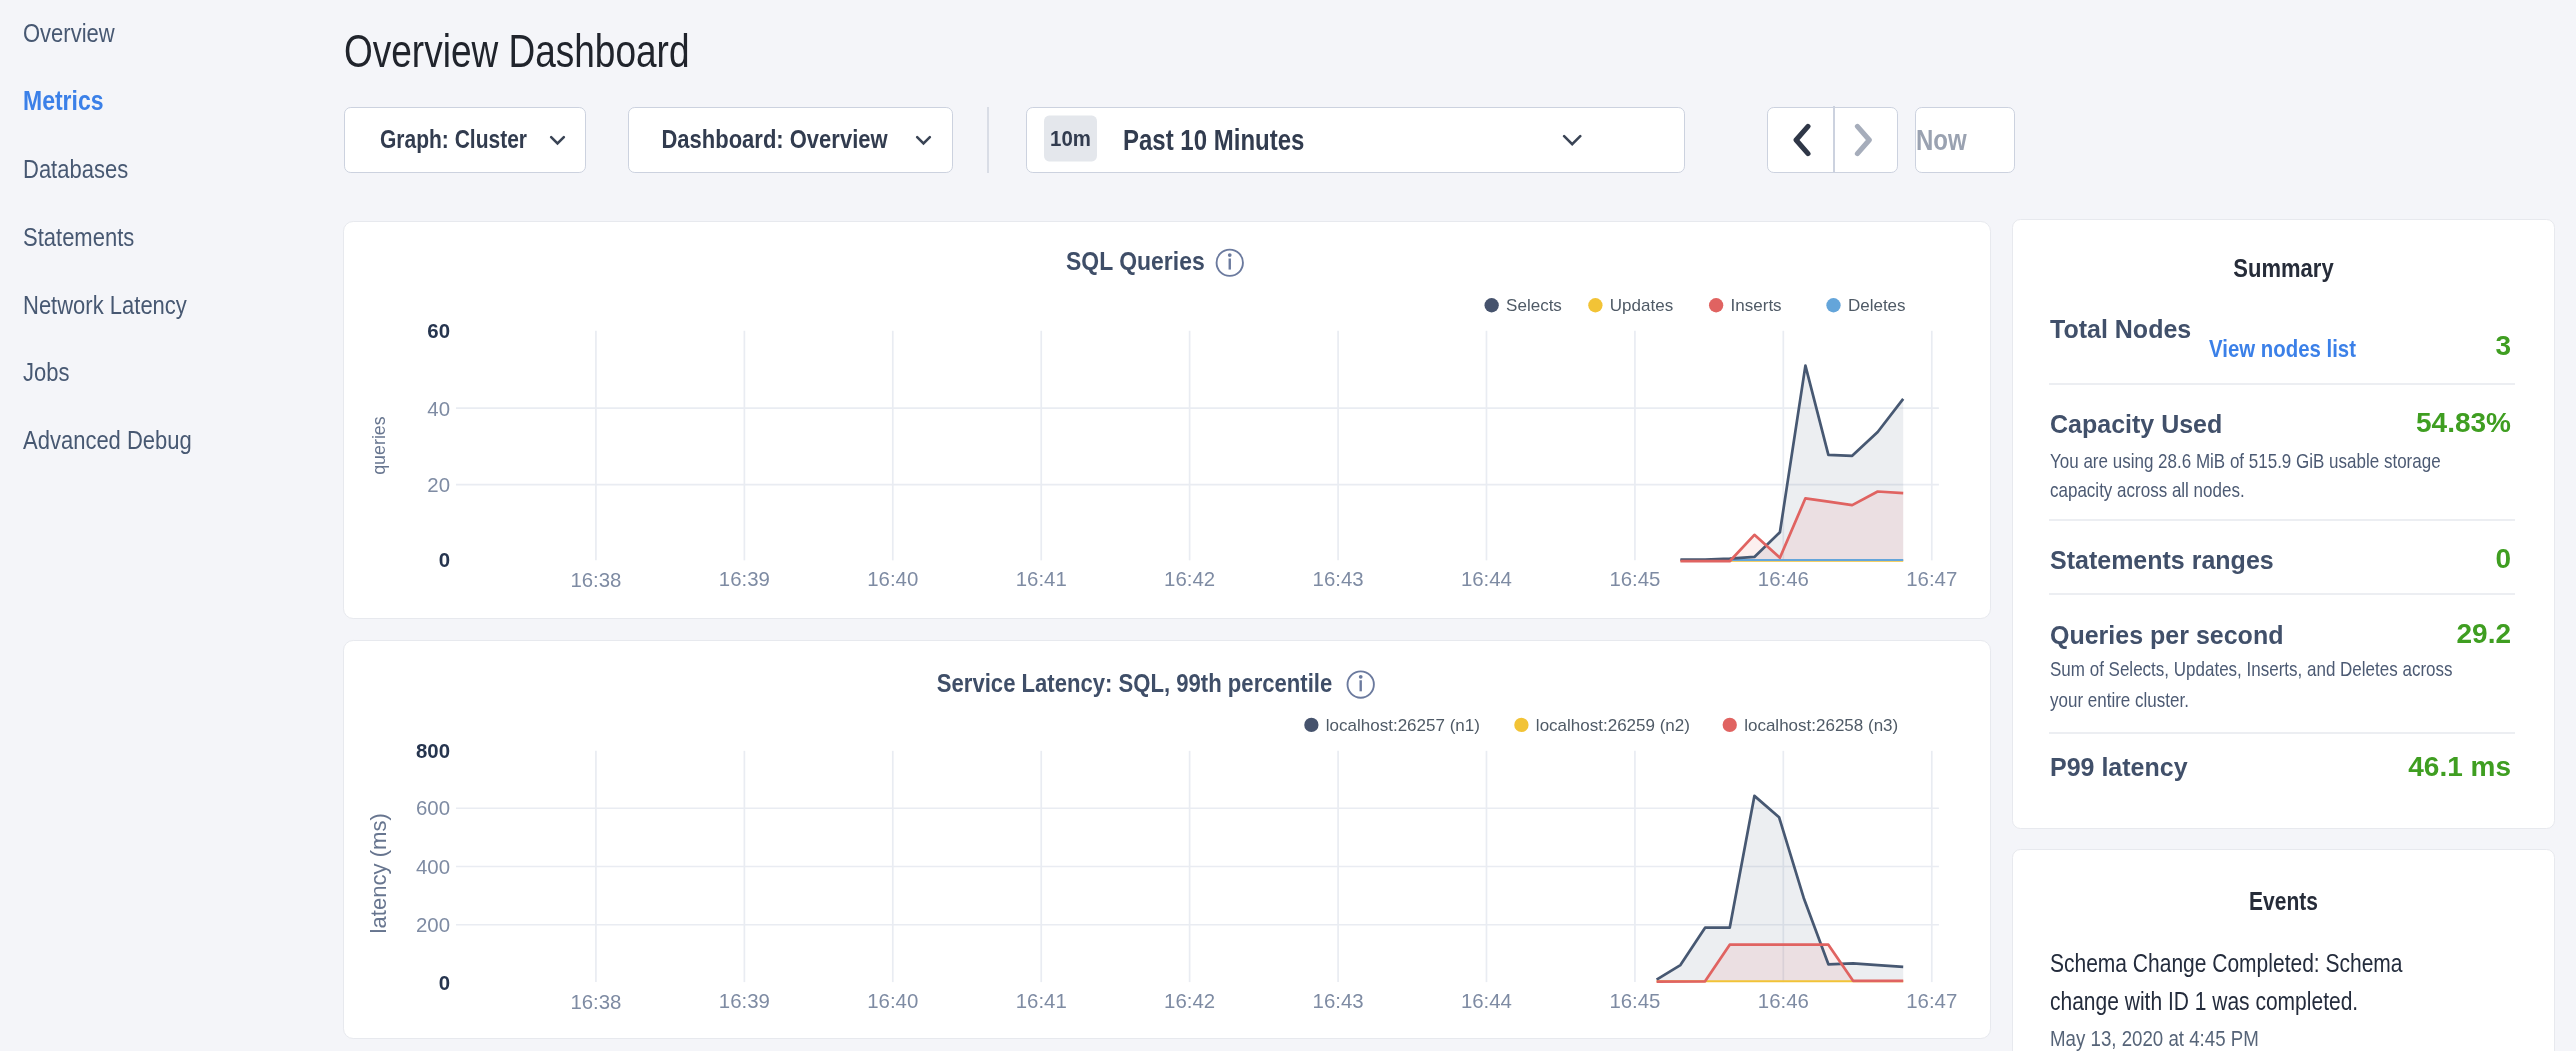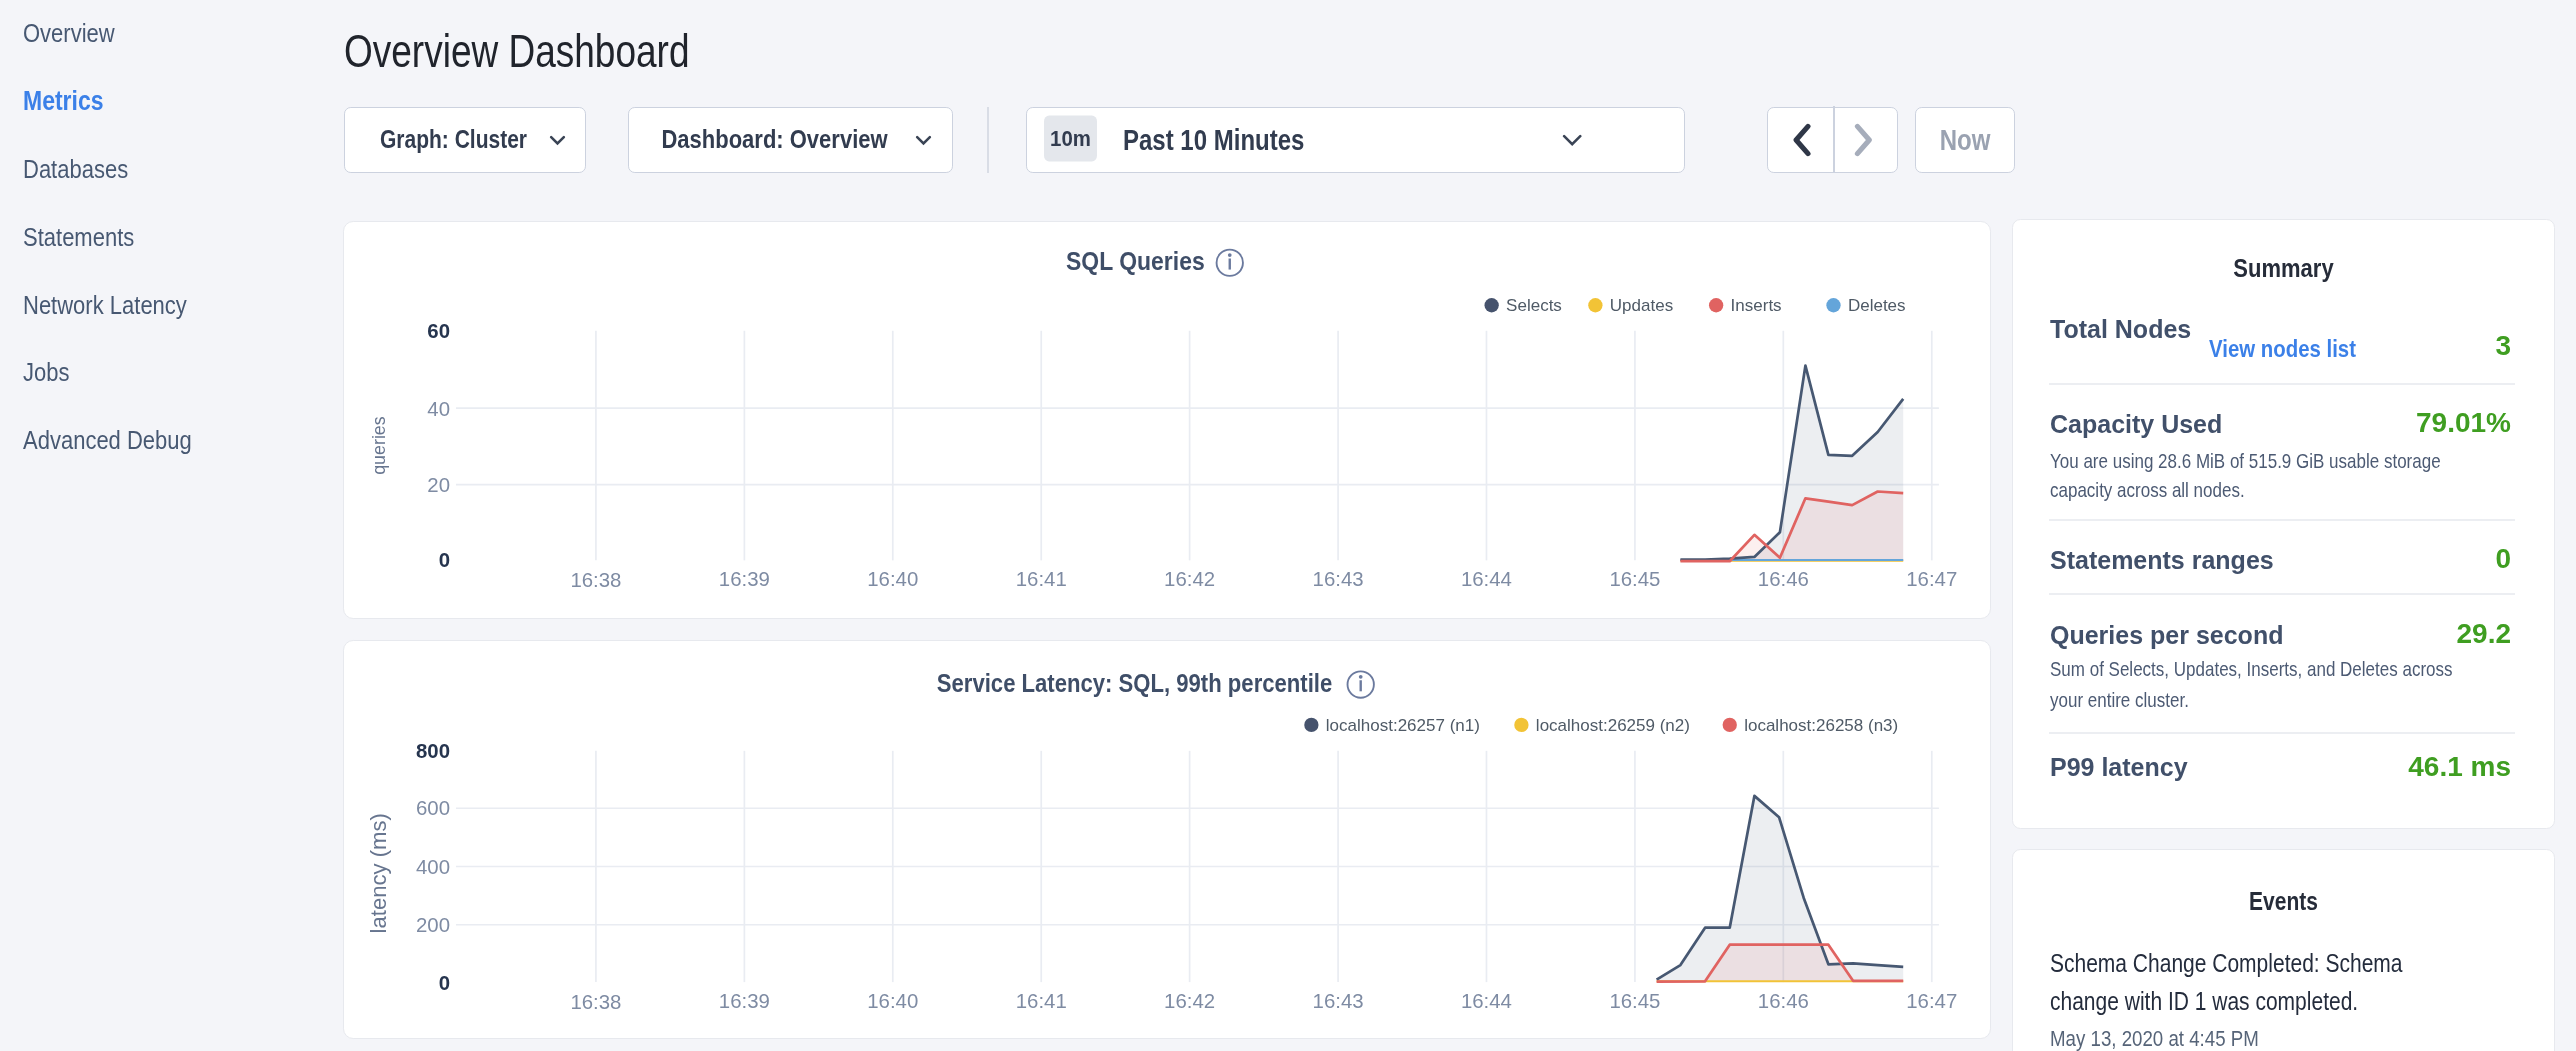--- a/index.html
+++ b/index.html
@@ -51,39 +51,39 @@
 </div>
 <div class="btn" style="left:1767px; width:131px;">
   <svg width="20.4" height="34" style="position:absolute; left:23px;" viewBox="0 0 24 40">
       <path d="M20 4 L6 20 L20 36" fill="none" stroke="#2f3747" stroke-width="6" stroke-linecap="round" stroke-linejoin="round"></path>
     </svg>
   <div style="position:absolute; left:65px; top:-1.7px; width:1.7px; height:66px; background:#ccd2df;"></div>
   <svg width="20.4" height="34" style="position:absolute; right:23px;" viewBox="0 0 24 40">
       <path d="M4 4 L18 20 L4 36" fill="none" stroke="#a6adbb" stroke-width="6" stroke-linecap="round" stroke-linejoin="round"></path>
     </svg>
 </div>
-<div class="btn" style="left:1915px; width:100px; justify-content:center;">
+<div class="btn" style="left:1915px; width:100px; justify-content:flex-start;">
   <span class="btn-label" style="color:#9aa2b1; font-size:24px;">Now</span>
 </div>
 
 <div class="panel" style="left:343px; top:221px; width:1648px; height:398px;"></div>
 <div class="panel" style="left:343px; top:640px; width:1648px; height:399px;"></div>
 
 <div class="panel" style="left:2012px; top:219px; width:543px; height:610px; border-radius:8.5px;"></div>
 <div class="panel" style="left:2012px; top:849px; width:543px; height:255px; border-radius:8.5px;"></div>
 
 <div class="abs" style="left:2012px; top:257px; width:543px; text-align:center; font-size:22px; line-height:1; transform:scaleY(1.2); transform-origin:50% 10.2px; font-weight:700; color:#262c39;">Summary</div>
 
 <div class="sum-head" style="left:2050px; top:317px;">Total Nodes</div>
 <div class="abs" style="left:2209px; top:338px; font-size:20.4px; font-weight:700; color:#3b80e8; line-height:1; transform:scaleY(1.2); transform-origin:0 8.5px;">View nodes list</div>
 <div class="sum-val" style="left:2341px; top:332px; width:170px;">3</div>
 <div class="divider" style="top:383px;"></div>
 
 <div class="sum-head" style="left:2050px; top:412px;">Capacity Used</div>
-<div class="sum-val" style="left:2341px; top:409px; width:170px;">79.01%</div>
+<div class="sum-val" style="left:2341px; top:409px; width:170px;">54.83%</div>
 <div class="sum-sub" style="left:2050px; top:454px;">You are using 28.6 MiB of 515.9 GiB usable storage</div>
 <div class="sum-sub" style="left:2050px; top:483px;">capacity across all nodes.</div>
 <div class="divider" style="top:519px;"></div>
 
 <div class="sum-head" style="left:2050px; top:548px;">Statements ranges</div>
 <div class="sum-val" style="left:2341px; top:545px; width:170px;">0</div>
 <div class="divider" style="top:593px;"></div>
 
 <div class="sum-head" style="left:2050px; top:623px;">Queries per second</div>
 <div class="sum-val" style="left:2341px; top:620px; width:170px;">29.2</div>

